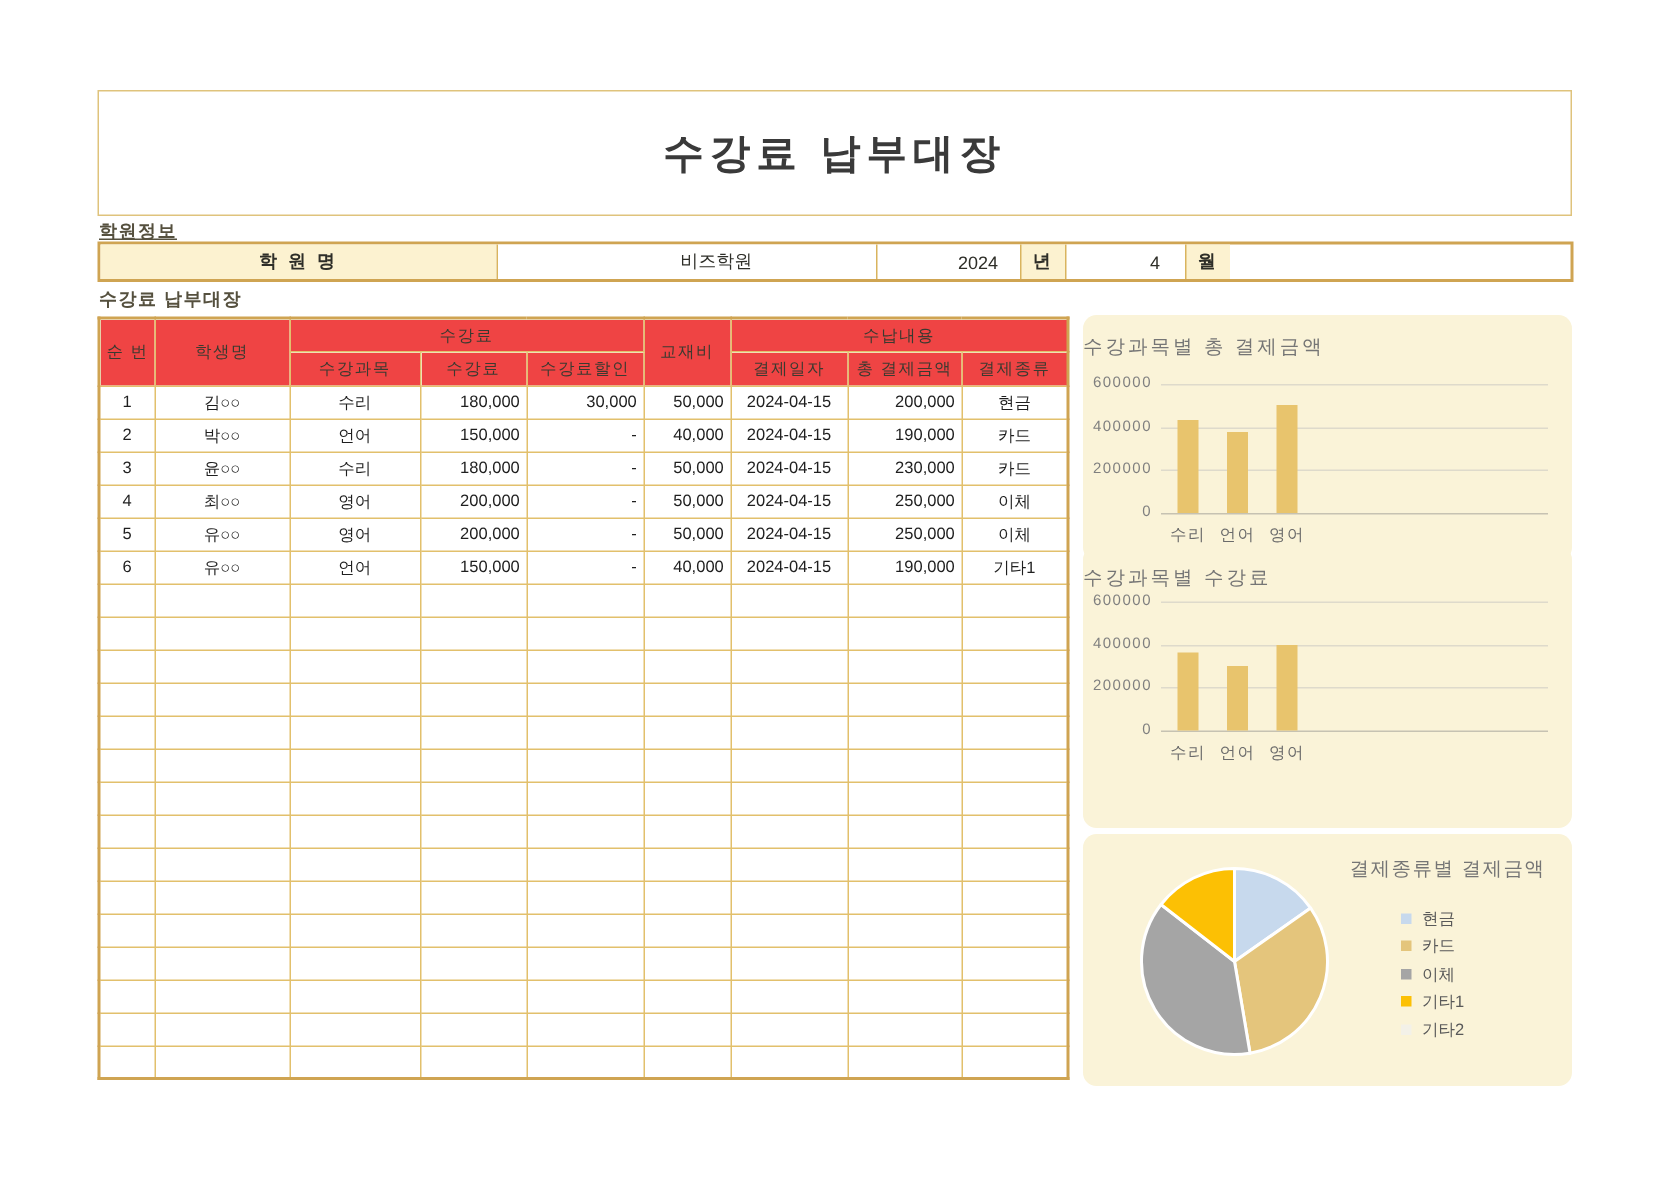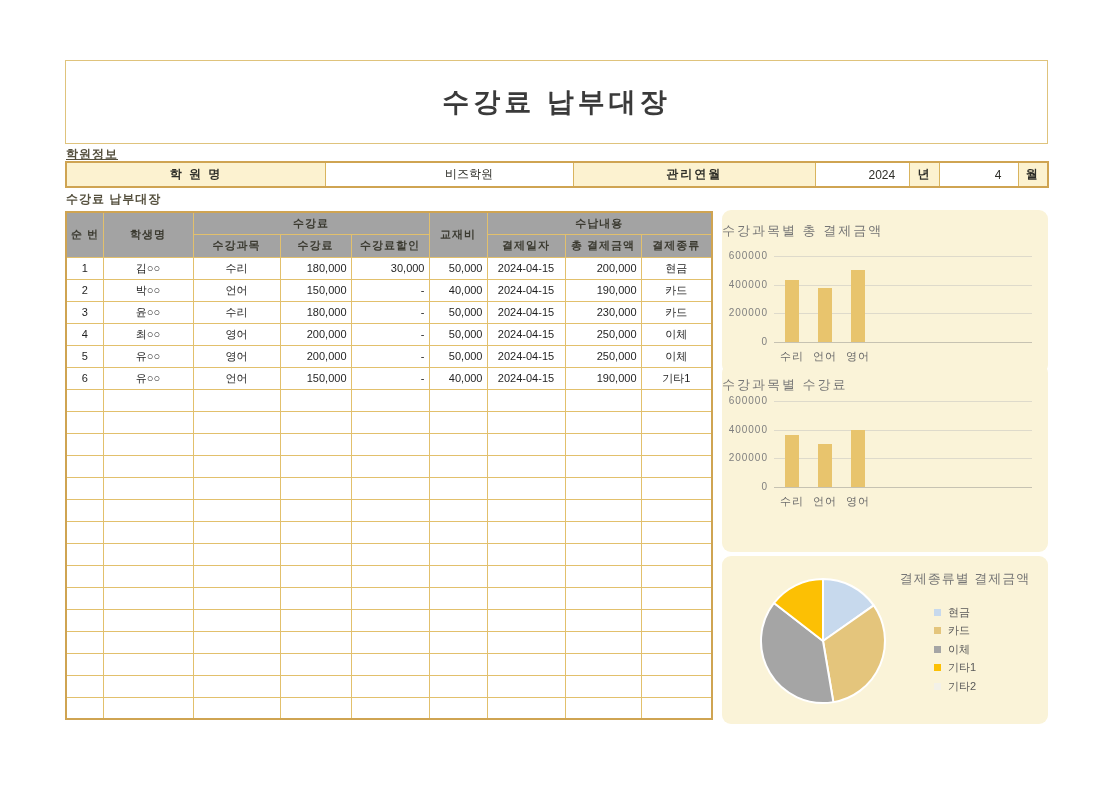--- a/index.html
+++ b/index.html
@@ -33,21 +33,21 @@
   table.ledger{
     position:absolute;left:65px;top:211px;width:648px;
     border-collapse:collapse;table-layout:fixed;
     border:2px solid #cfa452;
   }
   table.ledger th,table.ledger td{
     border:1px solid #e2c06c;box-sizing:border-box;overflow:hidden;white-space:nowrap;
     font-size:11px;height:22px;padding:0 4px;
   }
   table.ledger thead th{
-    background:#a3a3a3;color:#3b3a30;font-weight:700;text-align:center;letter-spacing:1px;margin-top:22px;
+    background:#ef4444;color:#3b3a30;font-weight:400;text-align:center;letter-spacing:1px;margin-top:22px;
   }
   table.ledger thead tr:first-child th{height:22px;}
   table.ledger thead tr:last-child th{height:23px;}
   table.ledger td{background:#ffffff;color:#1f1f1f;}
   td.c{text-align:center;}
   td.r{text-align:right;padding-right:7px;}
   td.thickleft{border-left:2px solid #d9b45e;}
   .chart-panel{
     position:absolute;left:722px;width:326px;background:#faf3d8;border-radius:9px;
   }
@@ -84,21 +84,20 @@
 
 <div class="title-box">
   <h1>수강료 납부대장</h1>
 </div>
 
 <div class="section-label" id="info-label">학원정보</div>
 
 <div class="info-row">
   <div class="info-cell lab" style="width:264px">학 원 명</div>
   <div class="info-cell val" style="width:253px">비즈학원</div>
-  <div class="info-cell lab" style="width:247px">관리연월</div>
   <div class="info-cell val" style="width:96px">2024</div>
   <div class="info-cell lab" style="width:30px">년</div>
   <div class="info-cell val" style="width:80px">4</div>
   <div class="info-cell lab" style="width:30px">월</div>
 </div>
 
 <div class="section-label" id="ledger-label">수강료 납부대장</div>
 
 <table class="ledger">
   <colgroup>

